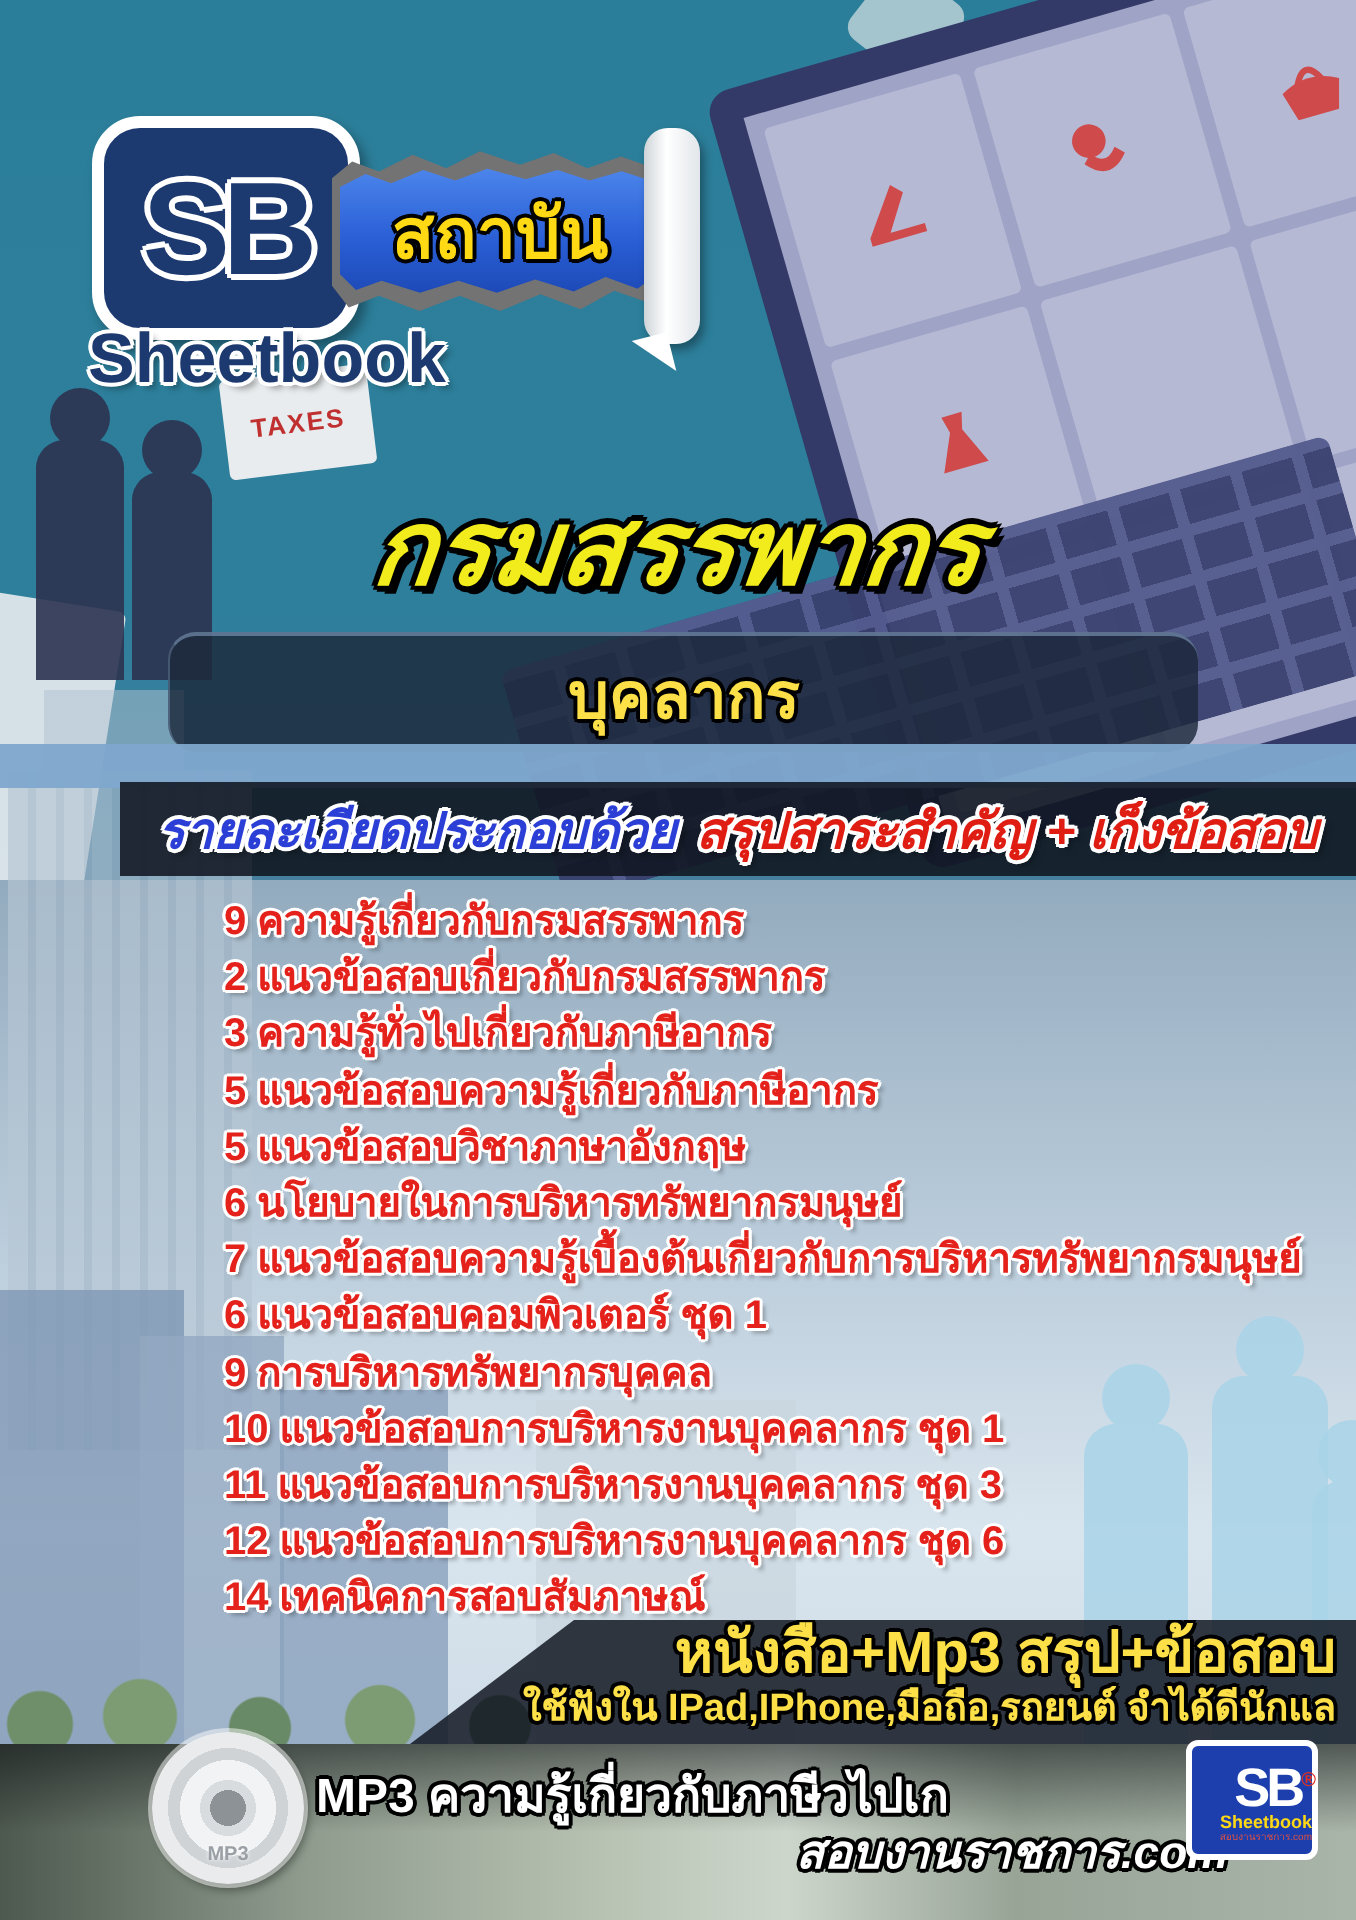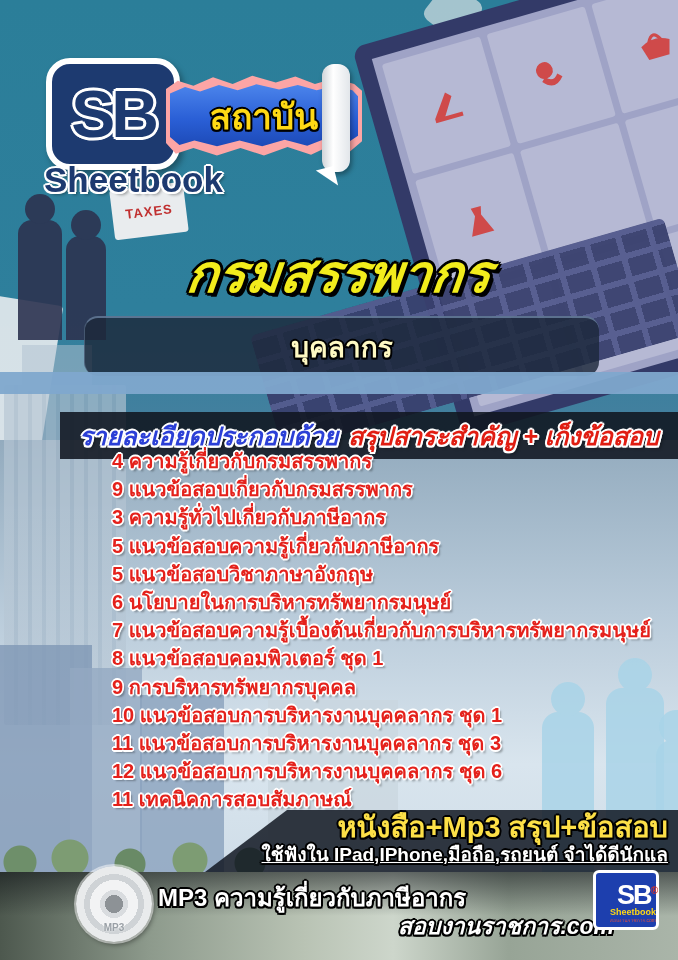--- a/index.html
+++ b/index.html
@@ -84,22 +84,22 @@
 
   
   .logo-box { position:absolute; left:46px; top:58px; width:122px; height:100px;
     background:#1d3a70; border:6px solid #fff; border-radius:24px;
     display:flex; align-items:center; justify-content:center;
     box-shadow:3px 4px 6px rgba(0,0,0,.35); }
   .logo-box span { font-size:66px; font-weight:900; color:#1d3a70; letter-spacing:-4px;
     text-shadow:3px 0 0 #fff,-3px 0 0 #fff,0 3px 0 #fff,0 -3px 0 #fff,
                 2px 2px 0 #fff,-2px 2px 0 #fff,2px -2px 0 #fff,-2px -2px 0 #fff; }
   .banner-torn { position:absolute; left:166px; top:74px; width:168px; height:84px;
-    background:#fca5a5;
-    clip-path:polygon(0 18%,6% 8%,14% 14%,24% 4%,34% 12%,44% 2%,56% 10%,66% 3%,76% 12%,86% 5%,96% 12%,100% 20%,100% 80%,94% 92%,84% 85%,74% 96%,62% 87%,50% 97%,38% 88%,26% 97%,14% 88%,5% 95%,0 82%);padding-left:28px; }
+    background:#737373;
+    clip-path:polygon(0 18%,6% 8%,14% 14%,24% 4%,34% 12%,44% 2%,56% 10%,66% 3%,76% 12%,86% 5%,96% 12%,100% 20%,100% 80%,94% 92%,84% 85%,74% 96%,62% 87%,50% 97%,38% 88%,26% 97%,14% 88%,5% 95%,0 82%); }
   .banner-torn .inner { position:absolute; inset:9px 4px;
     background:linear-gradient(180deg,#4d86ec 0%,#2a5fd6 55%,#1c48b4 100%);
     clip-path:polygon(0 16%,8% 6%,16% 13%,26% 3%,36% 11%,46% 2%,58% 10%,68% 3%,78% 11%,88% 4%,97% 11%,100% 20%,100% 80%,93% 93%,83% 84%,73% 95%,61% 86%,49% 96%,37% 87%,25% 96%,13% 87%,5% 94%,0 82%);
     display:flex; align-items:center; justify-content:center; }
   .banner-torn .inner span { font-size:35px; font-weight:900; color:#ffd914; }
   .paper-roll { position:absolute; left:322px; top:64px; width:28px; height:108px;
     background:linear-gradient(90deg,#cfd4d8,#ffffff 40%,#e2e6ea); border-radius:12px;
     box-shadow:2px 3px 5px rgba(0,0,0,.35); }
   .paper-roll:after { content:""; position:absolute; left:-4px; bottom:-16px; width:0; height:0;
     border-left:18px solid transparent; border-top:20px solid #fff; transform:rotate(-14deg); }
@@ -107,42 +107,42 @@
     color:#1d3a70; }
 
   
   .main-title { position:absolute; left:0; top:232px; width:678px; text-align:center;
     font-size:52px; font-weight:900; font-style:italic; color:#f2ec1c;
     transform:skewX(-6deg); letter-spacing:0px; }
   .position-bar { position:absolute; left:84px; top:316px; width:514px; height:58px;
     background:rgba(28,40,58,.82); border-radius:14px;
     border-top:2px solid rgba(140,170,205,.55); border-left:1px solid rgba(140,170,205,.35);
     display:flex; align-items:center; justify-content:center; }
-  .position-bar span { font-size:28px; font-weight:900; color:#fef9c3; }
-  .details-bar { position:absolute; left:60px; top:412px; width:618px; height:47px;
+  .position-bar span { font-size:32px; font-weight:900; color:#fde047; }
+  .details-bar { position:absolute; left:60px; top:391px; width:618px; height:47px;
     background:rgba(16,22,32,.88);
     display:flex; align-items:center; justify-content:center; gap:10px; white-space:nowrap; }
   .details-bar .prefix { font-size:25px; font-weight:900; font-style:italic; color:#2b3fd6; }
   .details-bar .highlight { font-size:25px; font-weight:900; font-style:italic; color:#e01d12; }
 
   
   .contents { position:absolute; left:112px; top:447px; width:560px; }
   .contents .li { height:28.2px; line-height:28.2px; font-size:20px; font-weight:bold;
     color:#e4211b; white-space:nowrap;
     text-shadow:1.6px 0 0 #fff,-1.6px 0 0 #fff,0 1.6px 0 #fff,0 -1.6px 0 #fff,
       1.2px 1.2px 0 #fff,-1.2px 1.2px 0 #fff,1.2px -1.2px 0 #fff,-1.2px -1.2px 0 #fff,
       2.5px 2.5px 2px rgba(0,0,0,.3); }
 
   
   .promo { position:absolute; left:205px; top:810px; width:473px; height:62px;
     background:rgba(18,24,34,.85);
     clip-path:polygon(82px 0,100% 0,100% 100%,0 100%);
     text-align:right; padding-right:10px; box-sizing:border-box; }
   .promo .l1 { margin-top:2px; font-size:29px; font-weight:900; color:#fde047; line-height:30px; }
-  .promo .l2 { font-size:19px; font-weight:bold; color:#ffffff; line-height:26px;text-decoration:underline; }
+  .promo .l2 { font-size:19px; font-weight:bold; color:#fde047; line-height:26px; }
 
   
   .disc { position:absolute; left:76px; top:866px; width:76px; height:76px; border-radius:50%;
     background:radial-gradient(circle,#8d9296 0 9px,#d9dcdf 9px 14px,#f2f3f4 14px 24px,#cfd3d6 24px 30px,#e9ebec 30px 38px);
     box-shadow:0 0 0 2px rgba(255,255,255,.5),2px 3px 5px rgba(0,0,0,.4);
     display:flex; align-items:flex-end; justify-content:center; }
   .disc span { font-size:10px; font-weight:bold; color:#9aa0a6; margin-bottom:9px;
     text-shadow:0 0 2px #fff; }
   .mp3-line { position:absolute; left:158px; top:878px; font-size:24px; font-weight:bold; color:#fff; }
   .website { position:absolute; left:398px; top:908px; font-size:23px; font-weight:900;
@@ -234,44 +234,44 @@
   <div class="position-bar">
     <span class="ob">บุคลากร</span>
   </div>
   <div class="desk-band"></div>
   <div class="details-bar">
     <span class="prefix ow">รายละเอียดประกอบด้วย</span>
     <span class="highlight ow">สรุปสาระสำคัญ + เก็งข้อสอบ</span>
   </div>
 
   <div class="contents">
-    <div class="li">4 ความรู้เกี่ยวกับกรมสรรพากร</div>
-    <div class="li">9 แนวข้อสอบเกี่ยวกับกรมสรรพากร</div>
+    <div class="li">9 ความรู้เกี่ยวกับกรมสรรพากร</div>
+    <div class="li">2 แนวข้อสอบเกี่ยวกับกรมสรรพากร</div>
     <div class="li">3 ความรู้ทั่วไปเกี่ยวกับภาษีอากร</div>
     <div class="li">5 แนวข้อสอบความรู้เกี่ยวกับภาษีอากร</div>
     <div class="li">5 แนวข้อสอบวิชาภาษาอังกฤษ</div>
     <div class="li">6 นโยบายในการบริหารทรัพยากรมนุษย์</div>
     <div class="li">7 แนวข้อสอบความรู้เบื้องต้นเกี่ยวกับการบริหารทรัพยากรมนุษย์</div>
-    <div class="li">8 แนวข้อสอบคอมพิวเตอร์  ชุด 1</div>
+    <div class="li">6 แนวข้อสอบคอมพิวเตอร์  ชุด 1</div>
     <div class="li">9 การบริหารทรัพยากรบุคคล</div>
     <div class="li">10 แนวข้อสอบการบริหารงานบุคคลากร ชุด 1</div>
     <div class="li">11 แนวข้อสอบการบริหารงานบุคคลากร ชุด 3</div>
     <div class="li">12 แนวข้อสอบการบริหารงานบุคคลากร ชุด 6</div>
-    <div class="li">11 เทคนิคการสอบสัมภาษณ์</div>
+    <div class="li">14 เทคนิคการสอบสัมภาษณ์</div>
   </div>
 
   <div class="promo">
     <div class="l1 ob">หนังสือ+Mp3 สรุป+ข้อสอบ</div>
     <div class="l2 ob">ใช้ฟังใน IPad,IPhone,มือถือ,รถยนต์ จำได้ดีนักแล</div>
   </div>
 
   <div class="disc">
     <span>MP3</span>
   </div>
-  <div class="mp3-line ob">MP3 ความรู้เกี่ยวกับภาษีอากร</div>
+  <div class="mp3-line ob">MP3 ความรู้เกี่ยวกับภาษีวไปเก</div>
   <div class="website ob">สอบงานราชการ.com</div>
   <div class="badge">
     <div class="mono"><span>SB</span><sup>®</sup></div>
     <div class="nm">Sheetbook</div>
     <div class="tg">สอบงานราชการ.com</div>
   </div>
 
 </div>
 
 </body></html>

